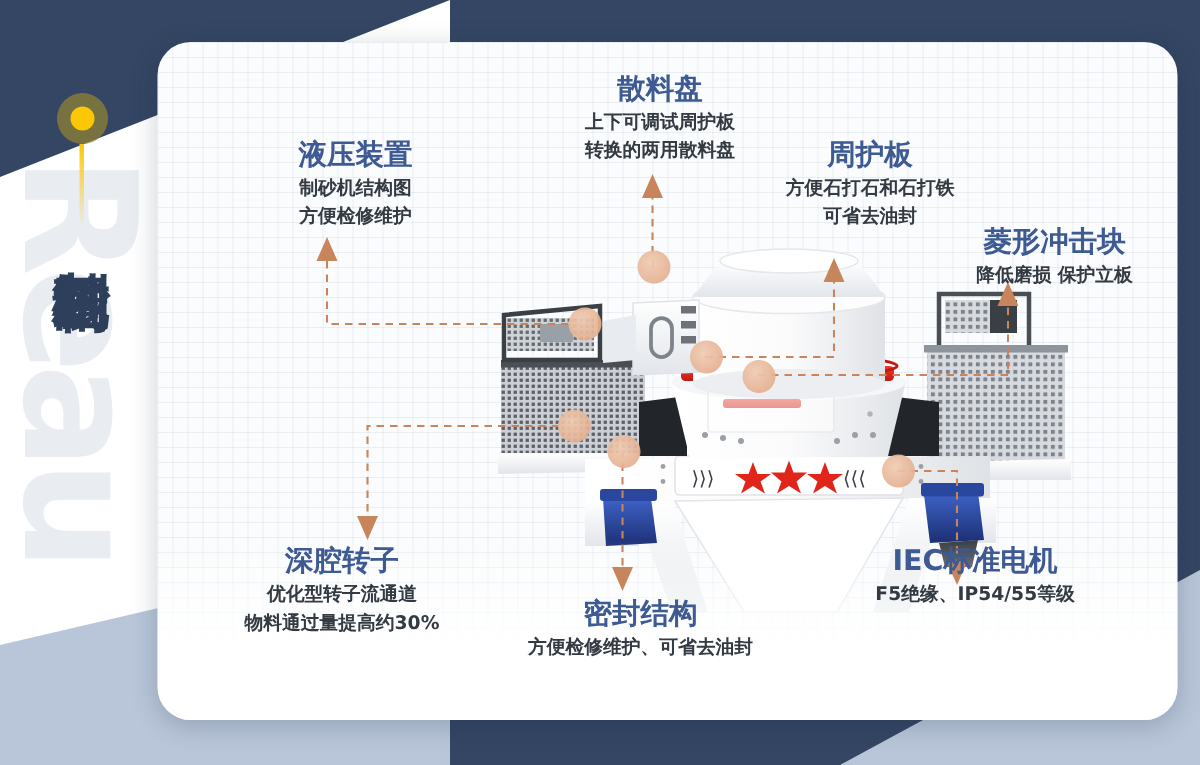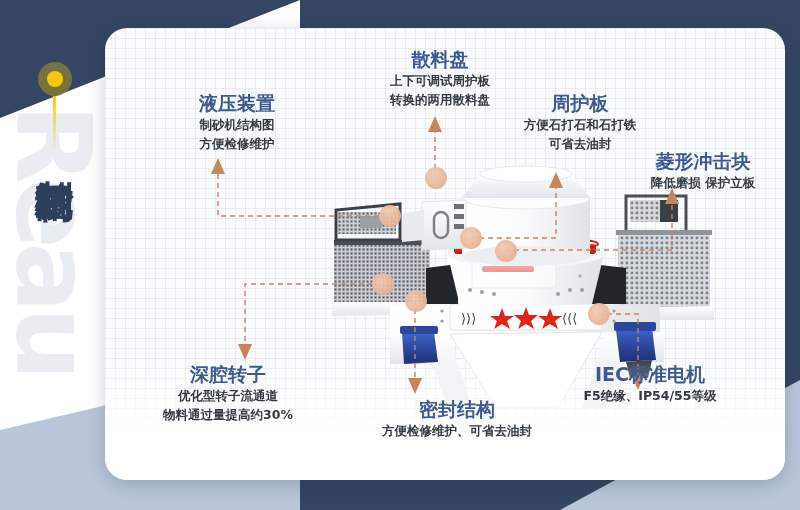--- a/index.html
+++ b/index.html
@@ -83,21 +83,21 @@
   .lbl .s{
     color:#333a42;font-size:12.5px;line-height:1.5;font-weight:600;
     font-family:"DejaVu Sans",sans-serif;white-space:nowrap;
   }
 
   .lbl-hydraulic{left:142px;top:92px;width:190px;}
   .lbl-tray{left:330px;top:48px;width:220px;}
   .lbl-shield{left:490px;top:92px;width:180px;}
   .lbl-impact{left:608px;top:150px;width:190px;}
   .lbl-rotor{left:118px;top:363px;width:220px;}
-  .lbl-seal{left:342px;top:398px;width:230px;}
+  .lbl-seal{left:312px;top:398px;width:230px;}
   .lbl-motor{left:540px;top:363px;width:220px;}
 
   
   .conn{position:absolute;left:0;top:0;width:800px;height:510px;pointer-events:none;}
 
   .hot{
     position:absolute;width:22px;height:22px;border-radius:50%;
     background:radial-gradient(circle at 40% 38%,#f0cbb2,#e0a583);
     opacity:.92;
   }

